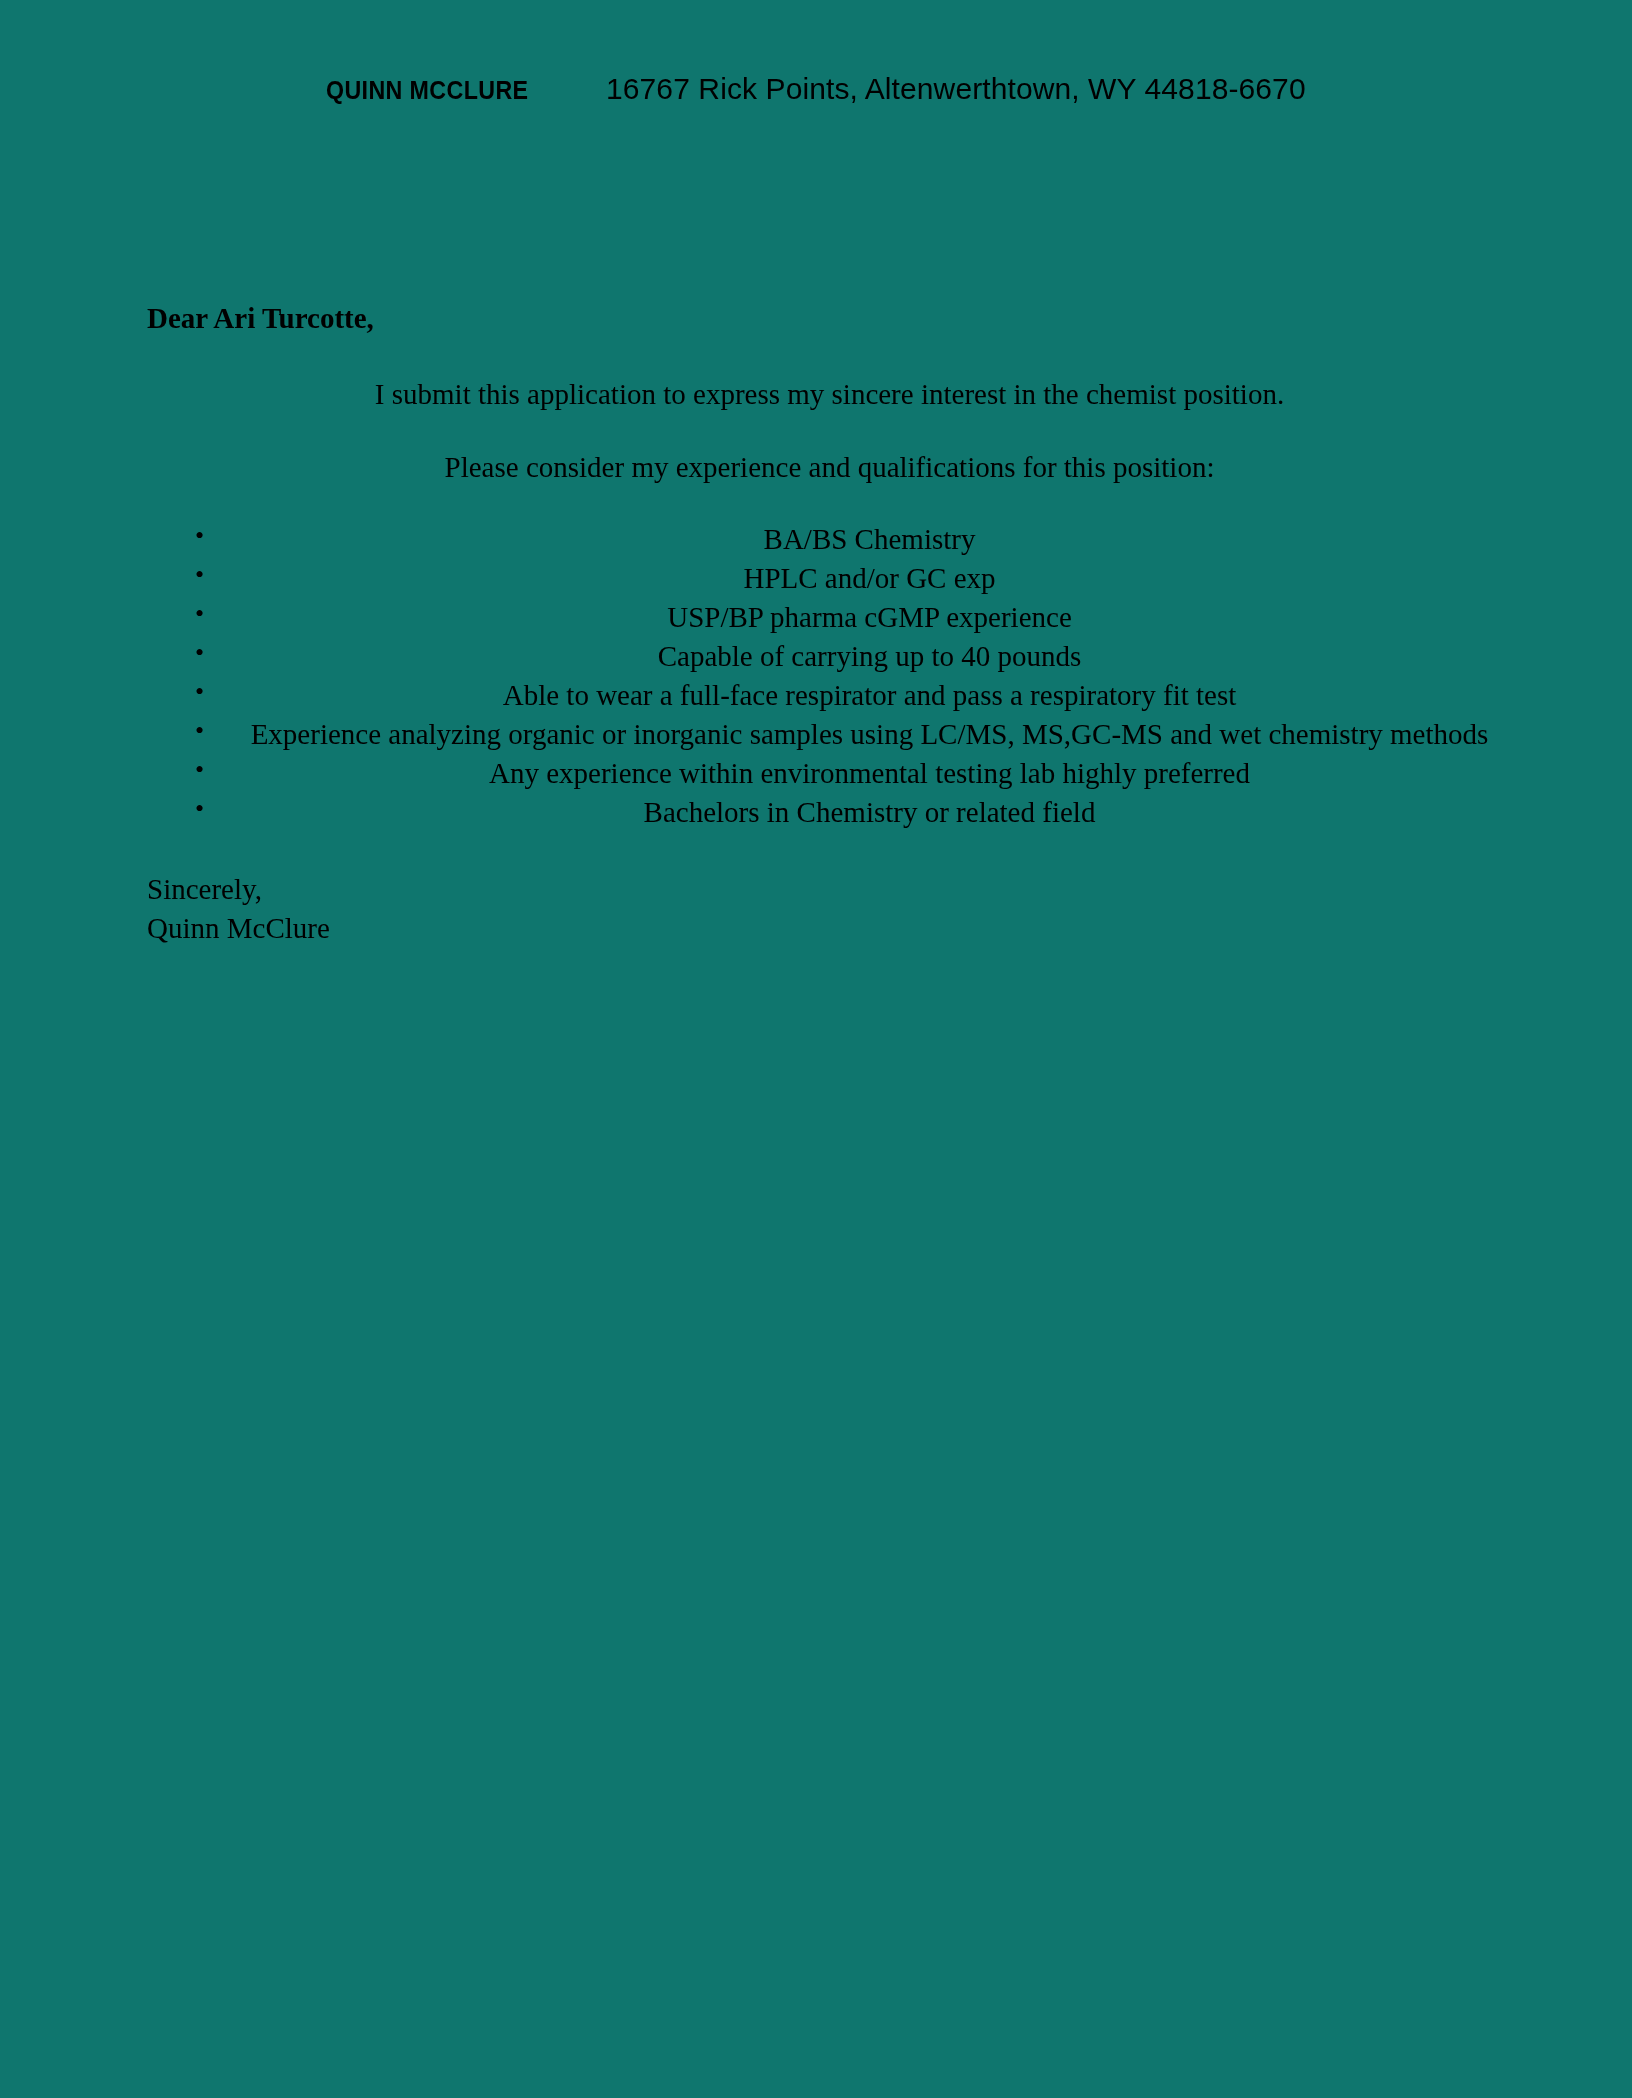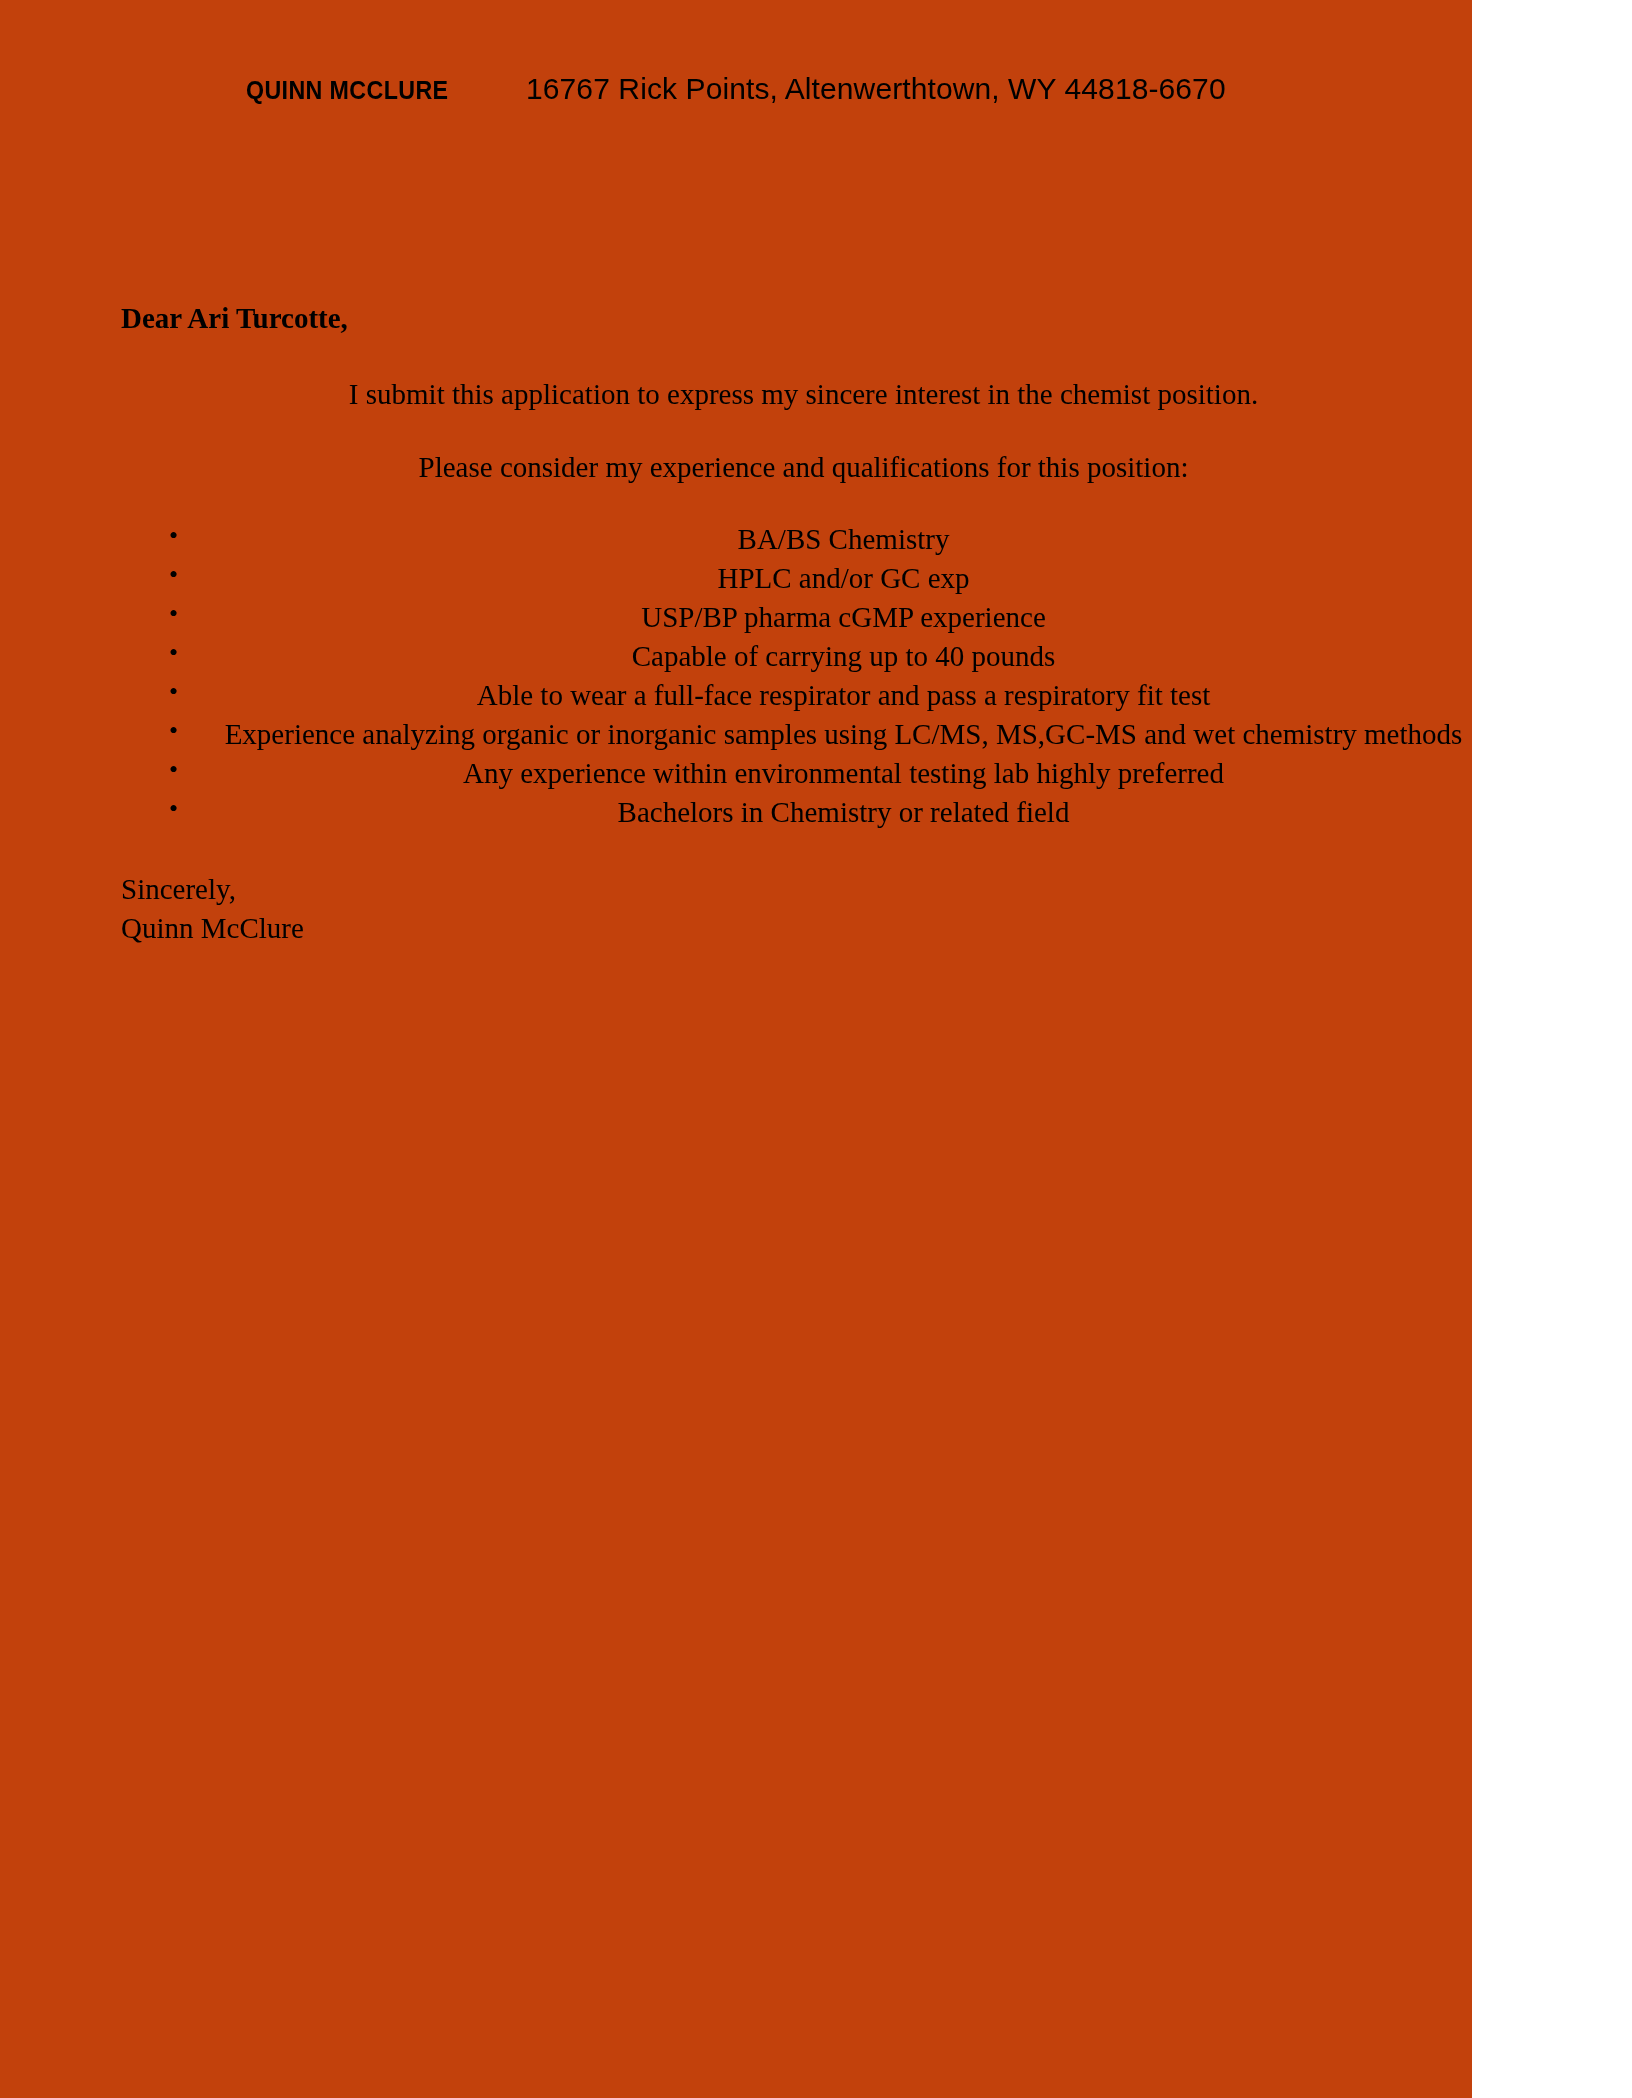--- a/index.html
+++ b/index.html
@@ -10,23 +10,23 @@
   body {
     width: 1632px;
     height: 2098px;
     font-family: "Liberation Serif", "DejaVu Serif", serif;
     color: #000000;
     -webkit-font-smoothing: antialiased;
   }
 
   .page {
     position: relative;
-    width: 1472px;
+    width: 1632px;
     height: 2098px;
-    background: #c2410c;
+    background: #0f766e;
     box-sizing: border-box;
     padding-left: 43px;
   }
 
   
   .letterhead {
     position: absolute;
     top: 72px;
     left: 0;
     right: 0;
@@ -48,21 +48,21 @@
     font-family: Liberation Sans, sans-serif;
     font-size: 30px;
     letter-spacing: 0.1px;
     white-space: nowrap;
   }
 
   
   .letter-body {
     position: absolute;
     top: 300px;
-    left: 121px;
+    left: 147px;
     width: 1365px;
   }
 
   .salutation {
     font-weight: bold;
     font-size: 29px;
     line-height: 1.28;
     margin: 0 0 38px 0;
   }
 

